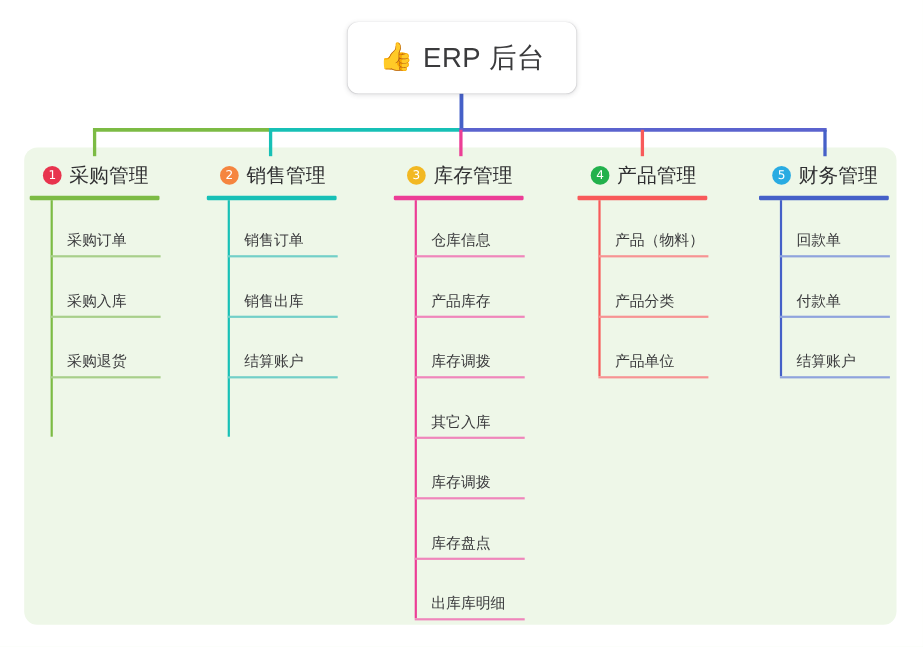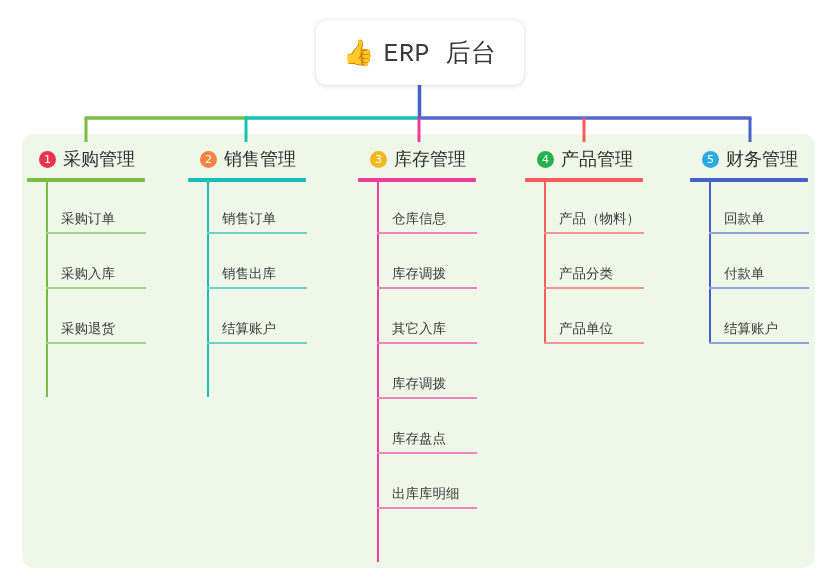--- a/index.html
+++ b/index.html
@@ -39,21 +39,20 @@
   #root-card .thumb {
     font-size: 25px;
     line-height: 1;
     color: #F4B942;
   }
   #root-card .root-title {
     font-size: 25px;
     color: #3a3a3c;
     letter-spacing: 0.5px;
     white-space: nowrap;
-    font-family: Liberation Mono, monospace;
   }
 
   
   #connectors {
     position: absolute;
     left: 0; top: 0;
     width: 839px; height: 588px;
     pointer-events: none;
     z-index: 3;
   }
@@ -216,20 +215,24 @@
           <span class="col-title">库存管理</span>
         </div>
         <div class="head-rule" style="background: rgb(236, 62, 150);"></div>
         <div class="items">
           <div class="stem" style="background: rgb(236, 62, 150); height: 380px;"></div>
           <div class="leaf">
             <span class="leaf-text">仓库信息</span>
             <div class="leaf-rule" style="background: rgb(239, 134, 187);"></div>
           </div>
           <div class="leaf">
+            <span class="leaf-text">产品库存</span>
+            <div class="leaf-rule" style="background: rgb(239, 134, 187);"></div>
+          </div>
+          <div class="leaf">
             <span class="leaf-text">库存调拨</span>
             <div class="leaf-rule" style="background: rgb(239, 134, 187);"></div>
           </div>
           <div class="leaf">
             <span class="leaf-text">其它入库</span>
             <div class="leaf-rule" style="background: rgb(239, 134, 187);"></div>
           </div>
           <div class="leaf">
             <span class="leaf-text">库存调拨</span>
             <div class="leaf-rule" style="background: rgb(239, 134, 187);"></div>

